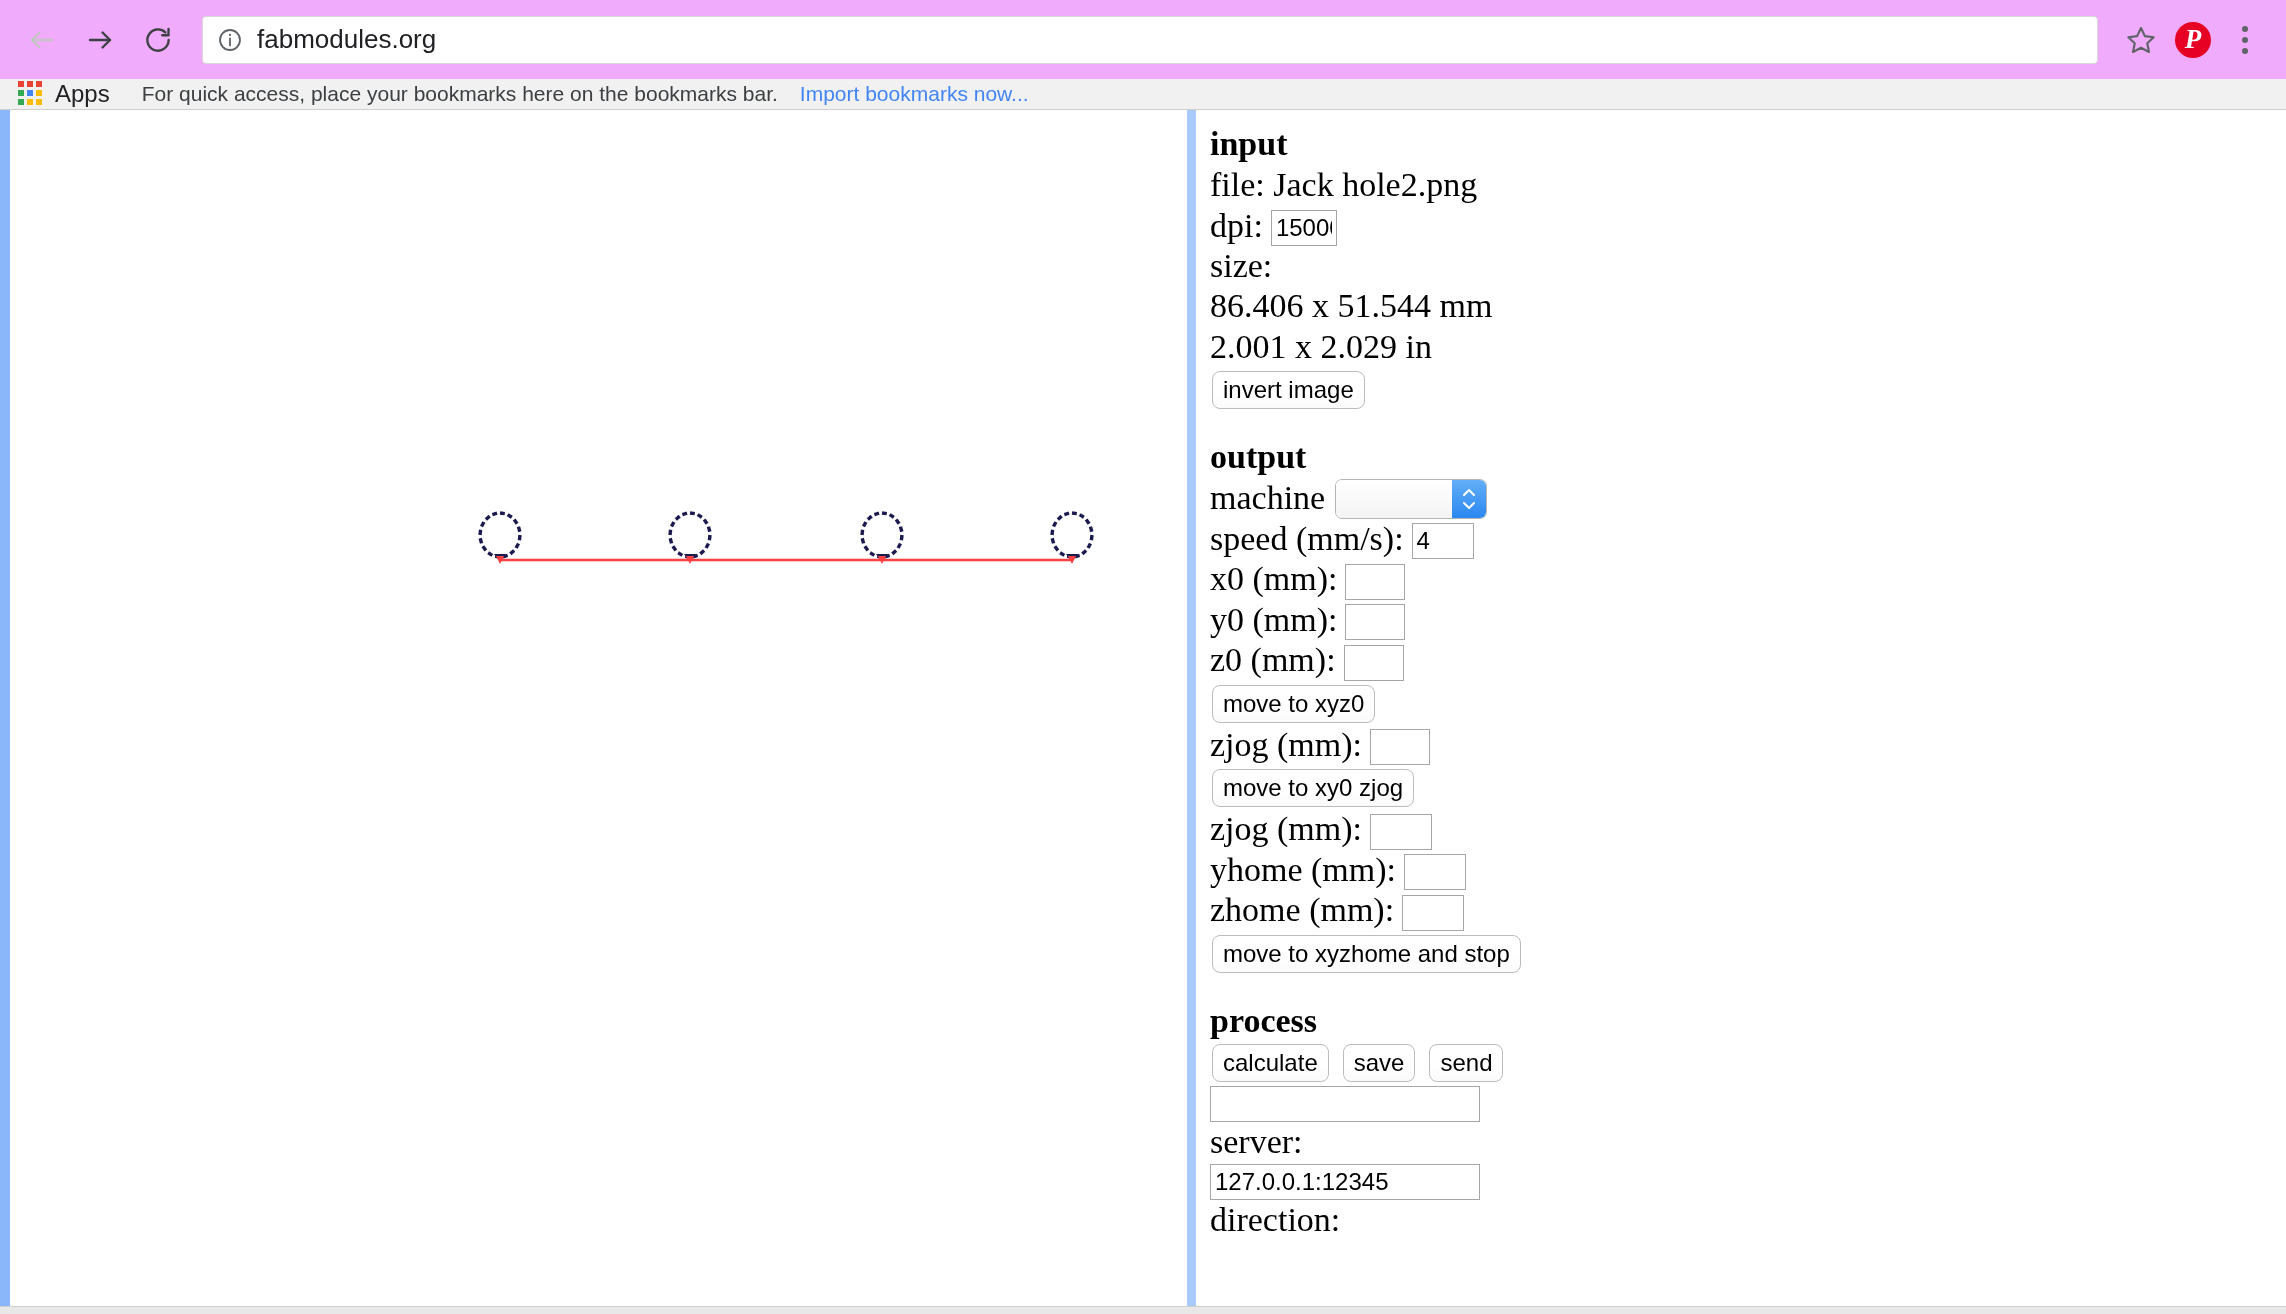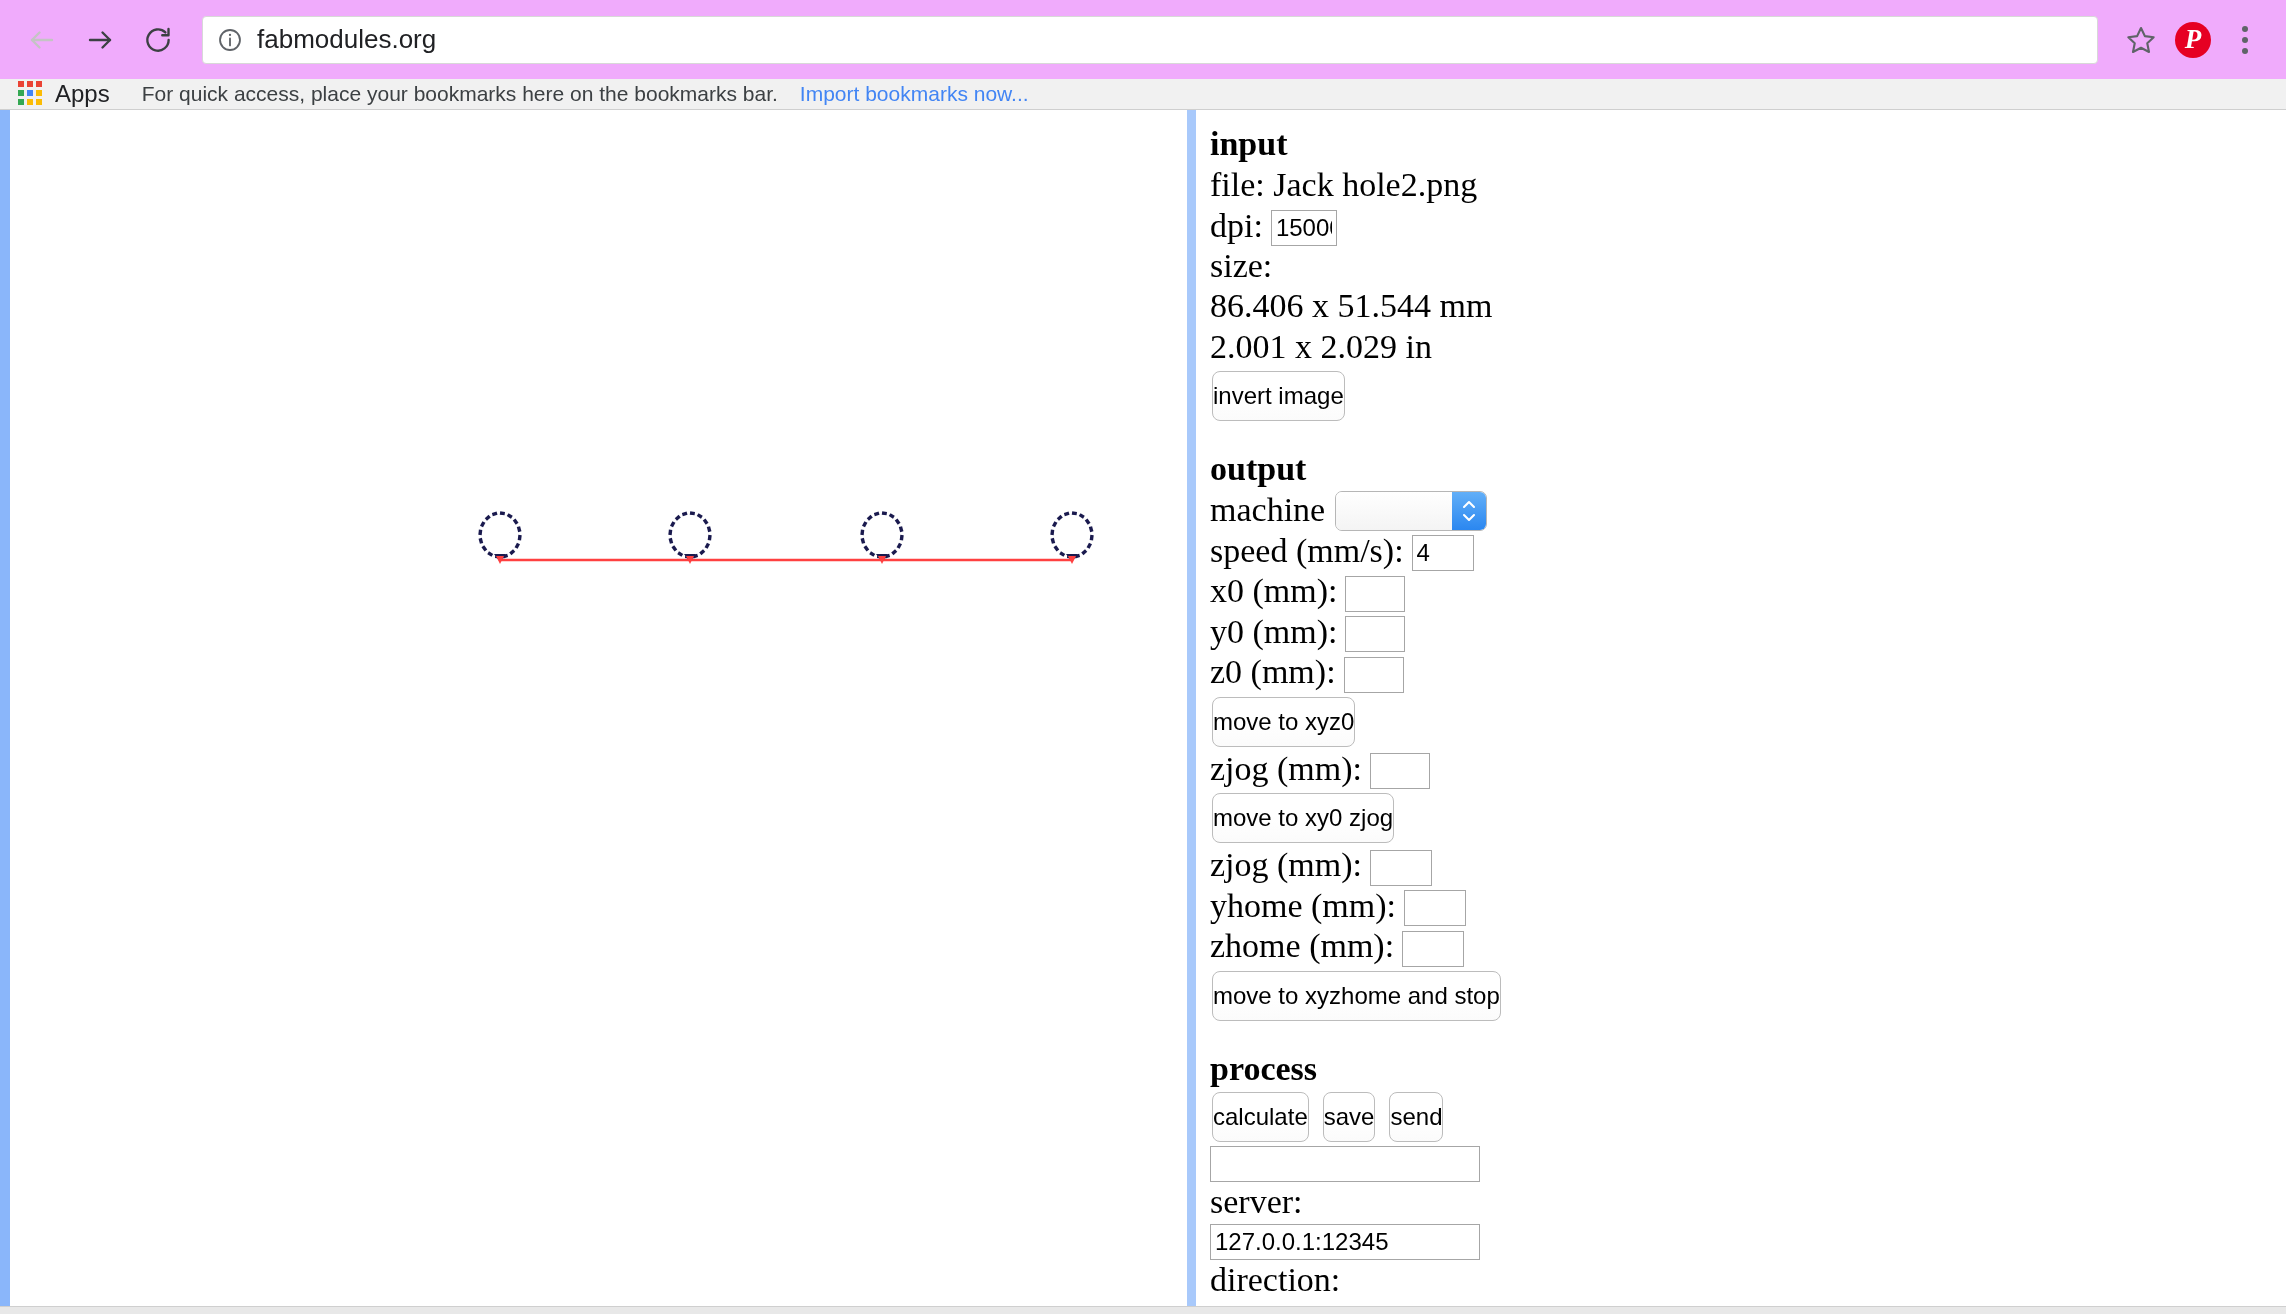--- a/index.html
+++ b/index.html
@@ -266,23 +266,23 @@
   input.w-server{ width: 270px; }
 
   
   button.aqua {
     font-family: "Liberation Sans", sans-serif;
     font-size: 24px;
     color: #000;
     background: linear-gradient(to bottom, #ffffff 0%, #ffffff 50%, #fbfbfb 100%);
     border: 1px solid #bcbcbc;
     border-radius: 8px;
-    padding: 4px 0;
-    box-sizing: border-box;
-    height: 50px;
+    padding: 4px 10px;
+    box-sizing: border-box;
+    height: 38px;
     line-height: 1;
     cursor: pointer;
     white-space: nowrap;
   }
 
   
   .select-wrap {
     display: inline-flex;
     align-items: stretch;
     height: 40px;

